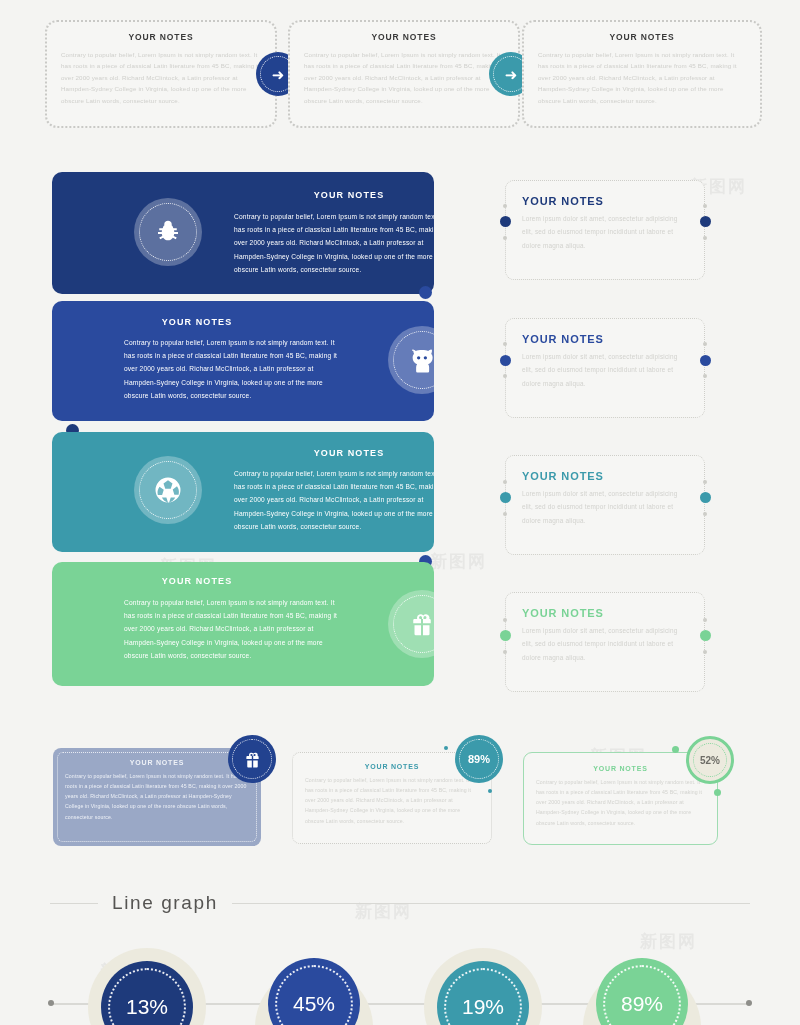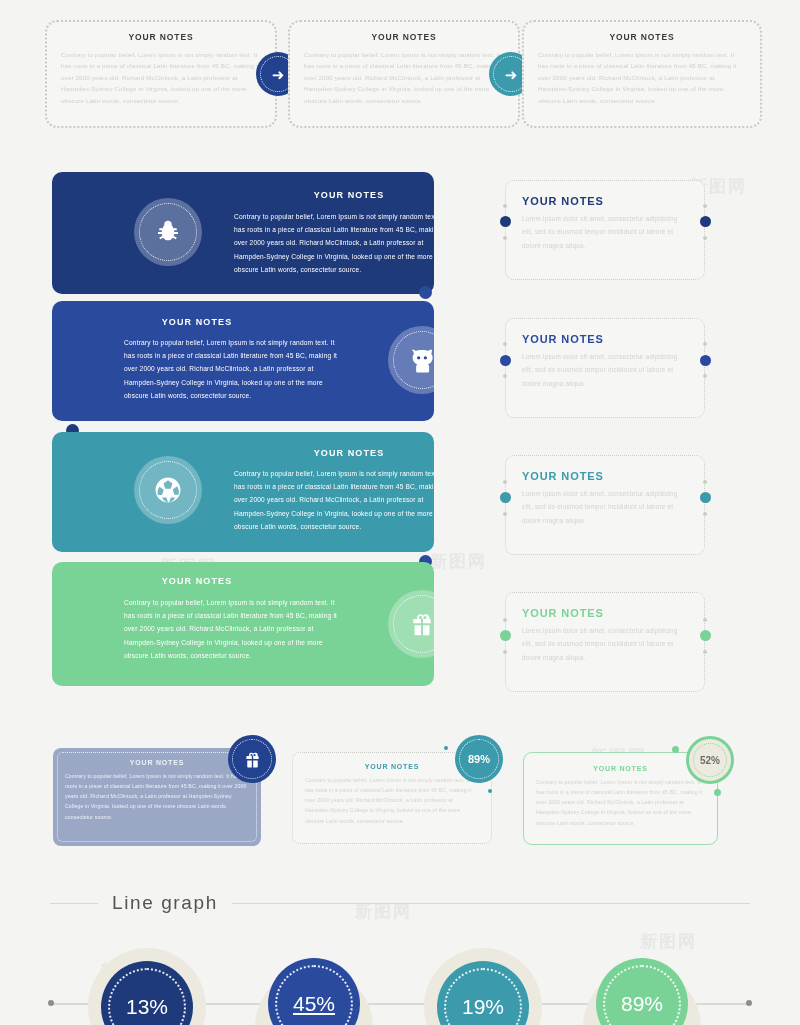--- a/index.html
+++ b/index.html
@@ -378,21 +378,21 @@
   <div class="graph-endpoint" style="left:48px;top:1000px;"></div>
   <div class="graph-endpoint" style="left:746px;top:1000px;"></div>
 
   <div class="big-halo" style="left:88px;top:948px;"></div>
   <div class="big-pct" style="left:101px;top:961px;background:#1e3a7b;">
     <span style="position:relative;">13%</span>
   </div>
 
   <div class="big-halo" style="left:255px;top:968px;"></div>
   <div class="big-pct" style="left:268px;top:958px;background:#2a4a9e;">
-    <span style="position:relative;text-decoration:underline;">45%</span>
+    <span style="position:relative;">45%</span>
   </div>
 
   <div class="big-halo" style="left:424px;top:948px;"></div>
   <div class="big-pct" style="left:437px;top:961px;background:#3b9aab;">
     <span style="position:relative;">19%</span>
   </div>
 
   <div class="big-halo" style="left:583px;top:968px;"></div>
   <div class="big-pct" style="left:596px;top:958px;background:#7ad396;">
     <span style="position:relative;">89%</span>

